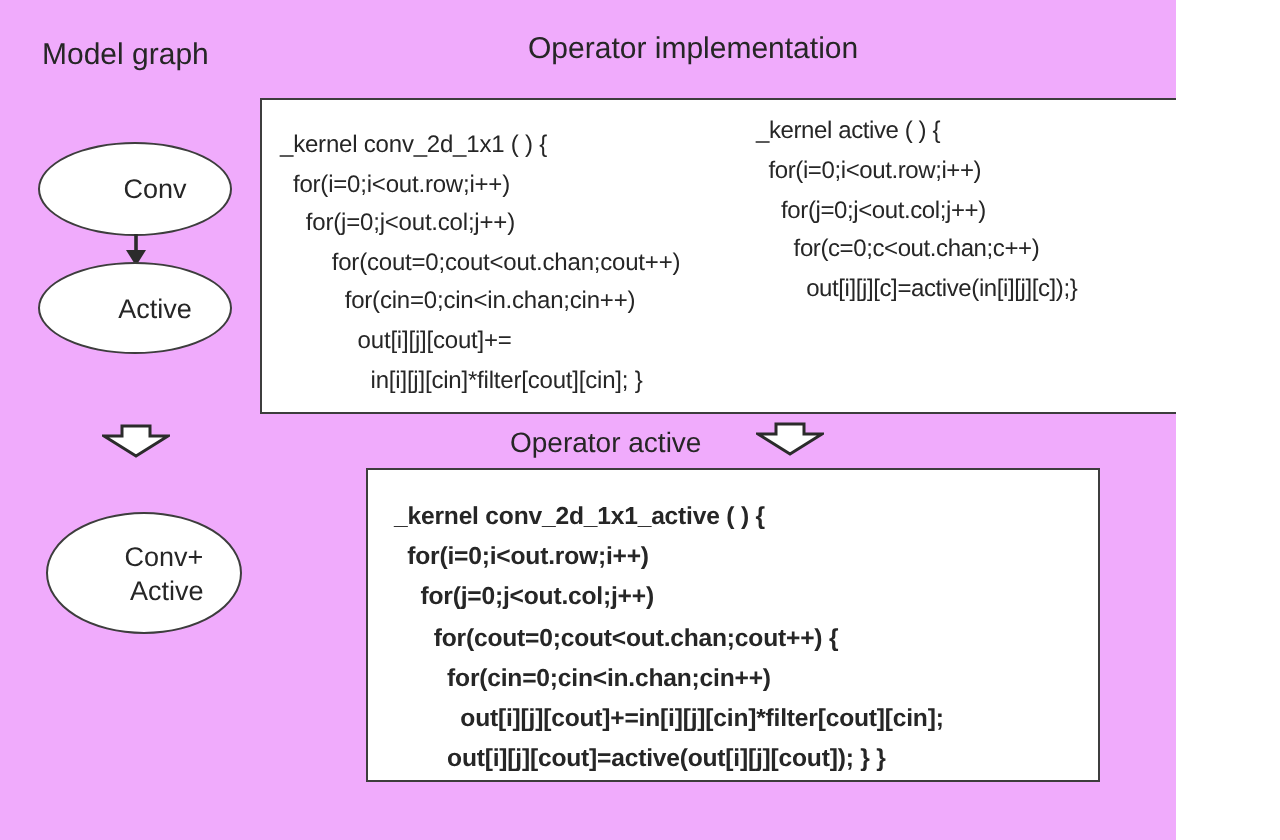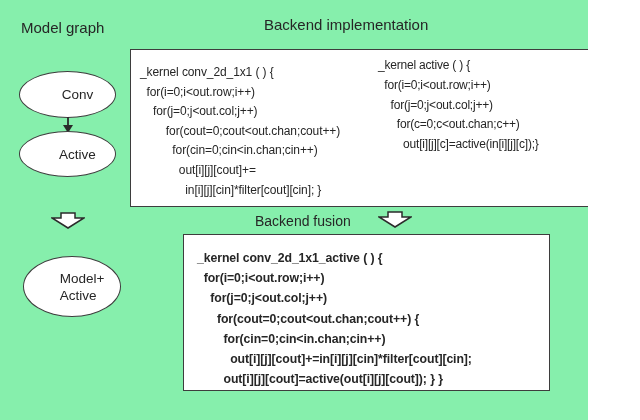--- a/index.html
+++ b/index.html
@@ -1,49 +1,49 @@
 <!DOCTYPE html>
 <html><head>
 <meta charset="utf-8">
 <style>
   html,body{margin:0;padding:0;background:#ffffff;}
   #canvas{
-    position:relative;width:588px;height:420px;background:#86efac;
+    position:relative;width:588px;height:420px;background:#f0abfc;
     font-family:"Liberation Sans",sans-serif;color:#262626;overflow:hidden;
   }
   .abs{position:absolute;}
   .title{font-size:15px;color:#262626;white-space:nowrap;}
   .ellipse{
     position:absolute;border:1.7px solid #3d3d3d;border-radius:50%;
     display:flex;align-items:center;justify-content:center;background:#ffffff;
     box-sizing:border-box;
   }
   .ellipse-label{
-    font-size:13.5px;line-height:17px;text-align:left;white-space:pre;color:#262626;margin-left:20px;
+    font-size:13.5px;line-height:17px;text-align:right;white-space:pre;color:#262626;margin-left:20px;
   }
   .codebox{
     position:absolute;border:1.7px solid #3d3d3d;background:#ffffff;box-sizing:border-box;
   }
   pre.code{
     position:absolute;margin:5px;white-space:pre;color:#262626;
     font-family:"Liberation Sans",sans-serif;font-size:12px;letter-spacing:-0.1px;
   }
   pre.code.top-left{left:4px;top:8px;line-height:19.6px;}
   pre.code.top-right{left:242px;top:1px;line-height:19.8px;letter-spacing:-0.2px;}
   pre.code.fused{left:8px;top:8px;line-height:20.2px;font-size:12.3px;font-weight:bold;}
   .fusion-label{font-size:14px;white-space:nowrap;color:#262626;}
   svg{display:block;}
 </style>
 </head>
 <body>
 
 <div id="canvas">
 
   <div class="abs title" style="left:21px;top:19px;">Model graph</div>
-  <div class="abs title" style="left:264px;top:16px;">Backend implementation</div>
+  <div class="abs title" style="left:264px;top:16px;">Operator implementation</div>
 
   <div class="ellipse" style="left:19px;top:71px;width:97px;height:47px;">
     <div class="ellipse-label">Conv</div>
   </div>
 
   <div class="abs" style="left:60px;top:117px;">
     <svg width="16" height="17" viewBox="0 0 16 17">
       <line x1="8" y1="0" x2="8" y2="9" stroke="#2b2b2b" stroke-width="1.8"></line>
       <polygon points="3,8 13,8 8,16" fill="#2b2b2b"></polygon>
     </svg>
@@ -53,40 +53,40 @@
     <div class="ellipse-label">Active</div>
   </div>
 
   <div class="abs" style="left:51px;top:212px;">
     <svg width="34" height="17" viewBox="0 0 34 17">
       <polygon points="10,1 24,1 24,6 33,6 17,16 1,6 10,6" fill="#ffffff" stroke="#2b2b2b" stroke-width="1.5" stroke-linejoin="miter"></polygon>
     </svg>
   </div>
 
   <div class="ellipse" style="left:23px;top:256px;width:98px;height:61px;">
-    <div class="ellipse-label">Model+
+    <div class="ellipse-label">Conv+
 Active</div>
   </div>
 
   <div class="codebox" style="left:130px;top:49px;width:496px;height:158px;">
     <pre class="code top-left">_kernel conv_2d_1x1 ( ) {
   for(i=0;i&lt;out.row;i++)
     for(j=0;j&lt;out.col;j++)
         for(cout=0;cout&lt;out.chan;cout++)
           for(cin=0;cin&lt;in.chan;cin++)
             out[i][j][cout]+=
               in[i][j][cin]*filter[cout][cin]; }</pre>
     <pre class="code top-right">_kernel active ( ) {
   for(i=0;i&lt;out.row;i++)
     for(j=0;j&lt;out.col;j++)
       for(c=0;c&lt;out.chan;c++)
         out[i][j][c]=active(in[i][j][c]);}</pre>
   </div>
 
-  <div class="abs fusion-label" style="left:255px;top:213px;">Backend fusion</div>
+  <div class="abs fusion-label" style="left:255px;top:213px;">Operator active</div>
   <div class="abs" style="left:378px;top:211px;">
     <svg width="34" height="17" viewBox="0 0 34 17">
       <polygon points="10,1 24,1 24,6 33,6 17,16 1,6 10,6" fill="#ffffff" stroke="#2b2b2b" stroke-width="1.5" stroke-linejoin="miter"></polygon>
     </svg>
   </div>
 
   <div class="codebox" style="left:183px;top:234px;width:367px;height:157px;">
     <pre class="code fused">_kernel conv_2d_1x1_active ( ) {
   for(i=0;i&lt;out.row;i++)
     for(j=0;j&lt;out.col;j++)

